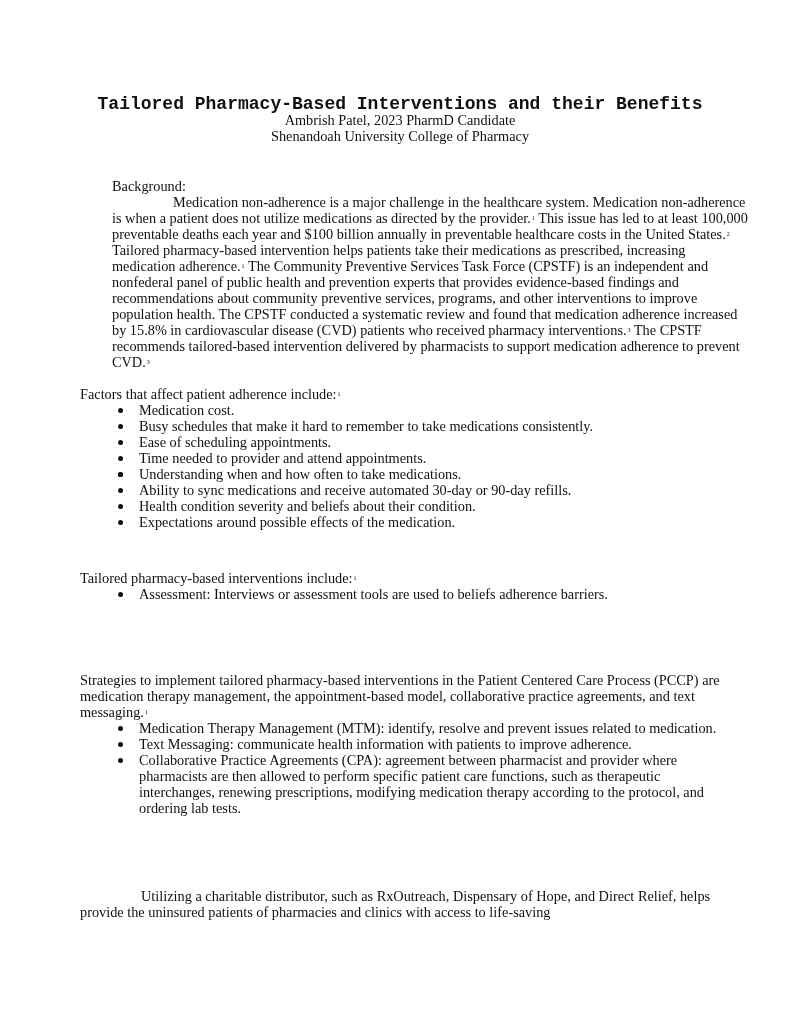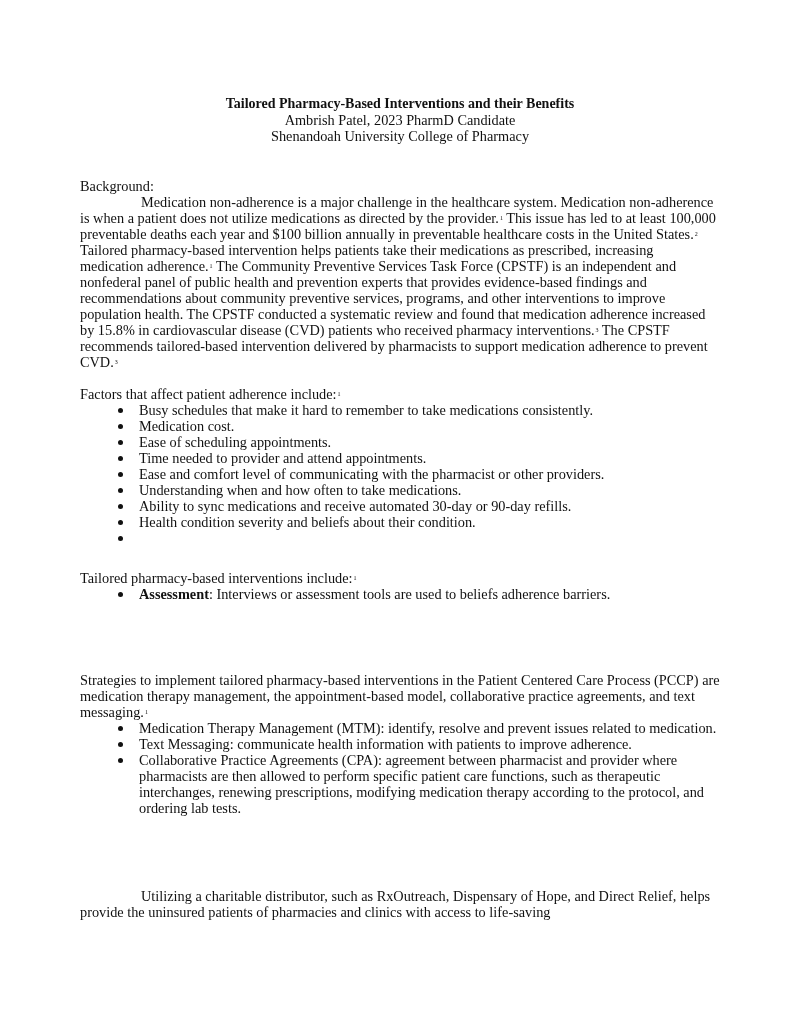--- a/index.html
+++ b/index.html
@@ -5,62 +5,62 @@
     html, body { margin: 0; padding: 0; background: #ffffff; }
     body {
       width: 791px; height: 1024px; position: relative; overflow: hidden;
       font-family: "Liberation Serif", "DejaVu Serif", serif;
       color: #111111;
       font-size: 14.3px;
       line-height: 16px;
     }
     .page { position: absolute; left: 80px; top: 0; width: 640px; }
     .title-block { position: absolute; left: 0; top: 96px; width: 640px; text-align: center; }
-    .title-block .t { font-weight: bold; font-size: 14px; line-height: 16px; }
+    .title-block .t { font-weight: bold; font-size: 18px; line-height: 16px; font-family: Liberation Mono, monospace; }
     .title-block div { line-height: 16px; }
     .section { position: absolute; left: 0; width: 640px; }
     .para { margin: 0; text-align: left; }
     .indent { text-indent: 61px; }
     sup.ref { font-size: 6px; vertical-align: 3px; line-height: 0; margin-left: 1px; }
     ul.bul { list-style: none; margin: 0; padding: 0; }
     ul.bul li { position: relative; padding-left: 59px; }
     ul.bul li .dot {
       position: absolute; left: 38px; top: 6px; width: 5px; height: 5px;
       border-radius: 50%; background: #111111;
     }
-    b { font-weight: bold; margin-top: 15px; }
+    b { font-weight: normal; margin-top: 15px; }
   </style>
 </head>
 <body>
 
 <div class="page">
 
   <div class="title-block">
     <div class="t">Tailored Pharmacy-Based Interventions and their Benefits</div>
     <div>Ambrish Patel, 2023 PharmD Candidate</div>
     <div>Shenandoah University College of Pharmacy</div>
   </div>
 
-  <div class="section" style="top:178px;">
+  <div class="section" style="top:178px;margin-left:32px;">
     <div>Background:</div>
     <p class="para indent"><span>Medication non-adherence is a major challenge in the healthcare system. Medication non-adherence is when a patient does not utilize medications as directed by the provider.</span><sup class="ref">1</sup><span> This issue has led to at least 100,000 preventable deaths each year and $100 billion annually in preventable healthcare costs in the United States.</span><sup class="ref">2</sup><span> Tailored pharmacy-based intervention helps patients take their medications as prescribed, increasing medication adherence.</span><sup class="ref">1</sup><span> The Community Preventive Services Task Force (CPSTF) is an independent and nonfederal panel of public health and prevention experts that provides evidence-based findings and recommendations about community preventive services, programs, and other interventions to improve population health. The CPSTF conducted a systematic review and found that medication adherence increased by 15.8% in cardiovascular disease (CVD) patients who received pharmacy interventions.</span><sup class="ref">3</sup><span> The CPSTF recommends tailored-based intervention delivered by pharmacists to support medication adherence to prevent CVD.</span><sup class="ref">3</sup></p>
   </div>
 
   <div class="section" style="top:386px;">
     <div><span>Factors that affect patient adherence include:</span><sup class="ref">1</sup></div>
     <ul class="bul">
+      <li><span class="dot"></span><span>Medication cost.</span></li>
       <li><span class="dot"></span><span>Busy schedules that make it hard to remember to take medications consistently.</span></li>
-      <li><span class="dot"></span><span>Medication cost.</span></li>
       <li><span class="dot"></span><span>Ease of scheduling appointments.</span></li>
       <li><span class="dot"></span><span>Time needed to provider and attend appointments.</span></li>
-      <li><span class="dot"></span><span>Ease and comfort level of communicating with the pharmacist or other providers.</span></li>
+      <li><span class="dot"></span></li>
       <li><span class="dot"></span><span>Understanding when and how often to take medications.</span></li>
       <li><span class="dot"></span><span>Ability to sync medications and receive automated 30-day or 90-day refills.</span></li>
       <li><span class="dot"></span><span>Health condition severity and beliefs about their condition.</span></li>
-      <li><span class="dot"></span></li>
+      <li><span class="dot"></span><span>Expectations around possible effects of the medication.</span></li>
     </ul>
   </div>
 
   <div class="section" style="top:570px;">
     <div><span>Tailored pharmacy-based interventions include:</span><sup class="ref">1</sup></div>
     <ul class="bul">
       <li><span class="dot"></span><b>Assessment</b><span>: Interviews or assessment tools are used to beliefs adherence barriers.</span></li>
     </ul>
   </div>
 

